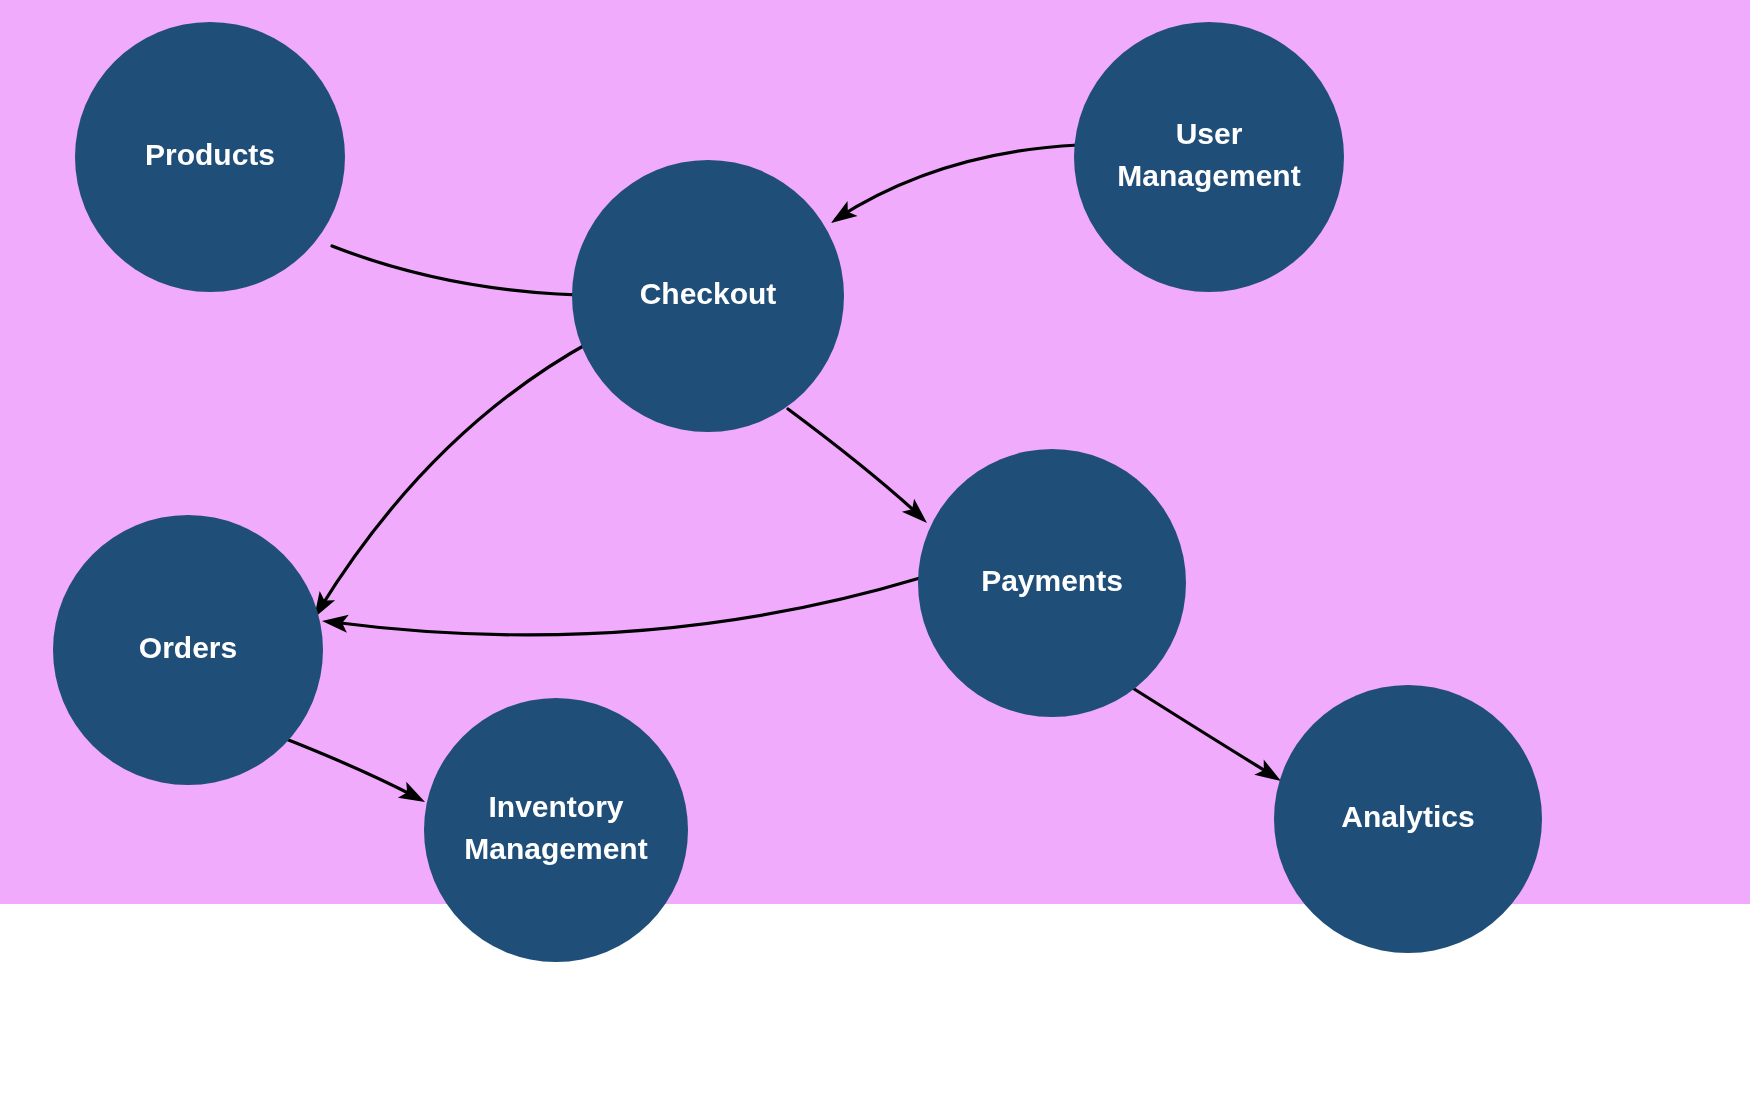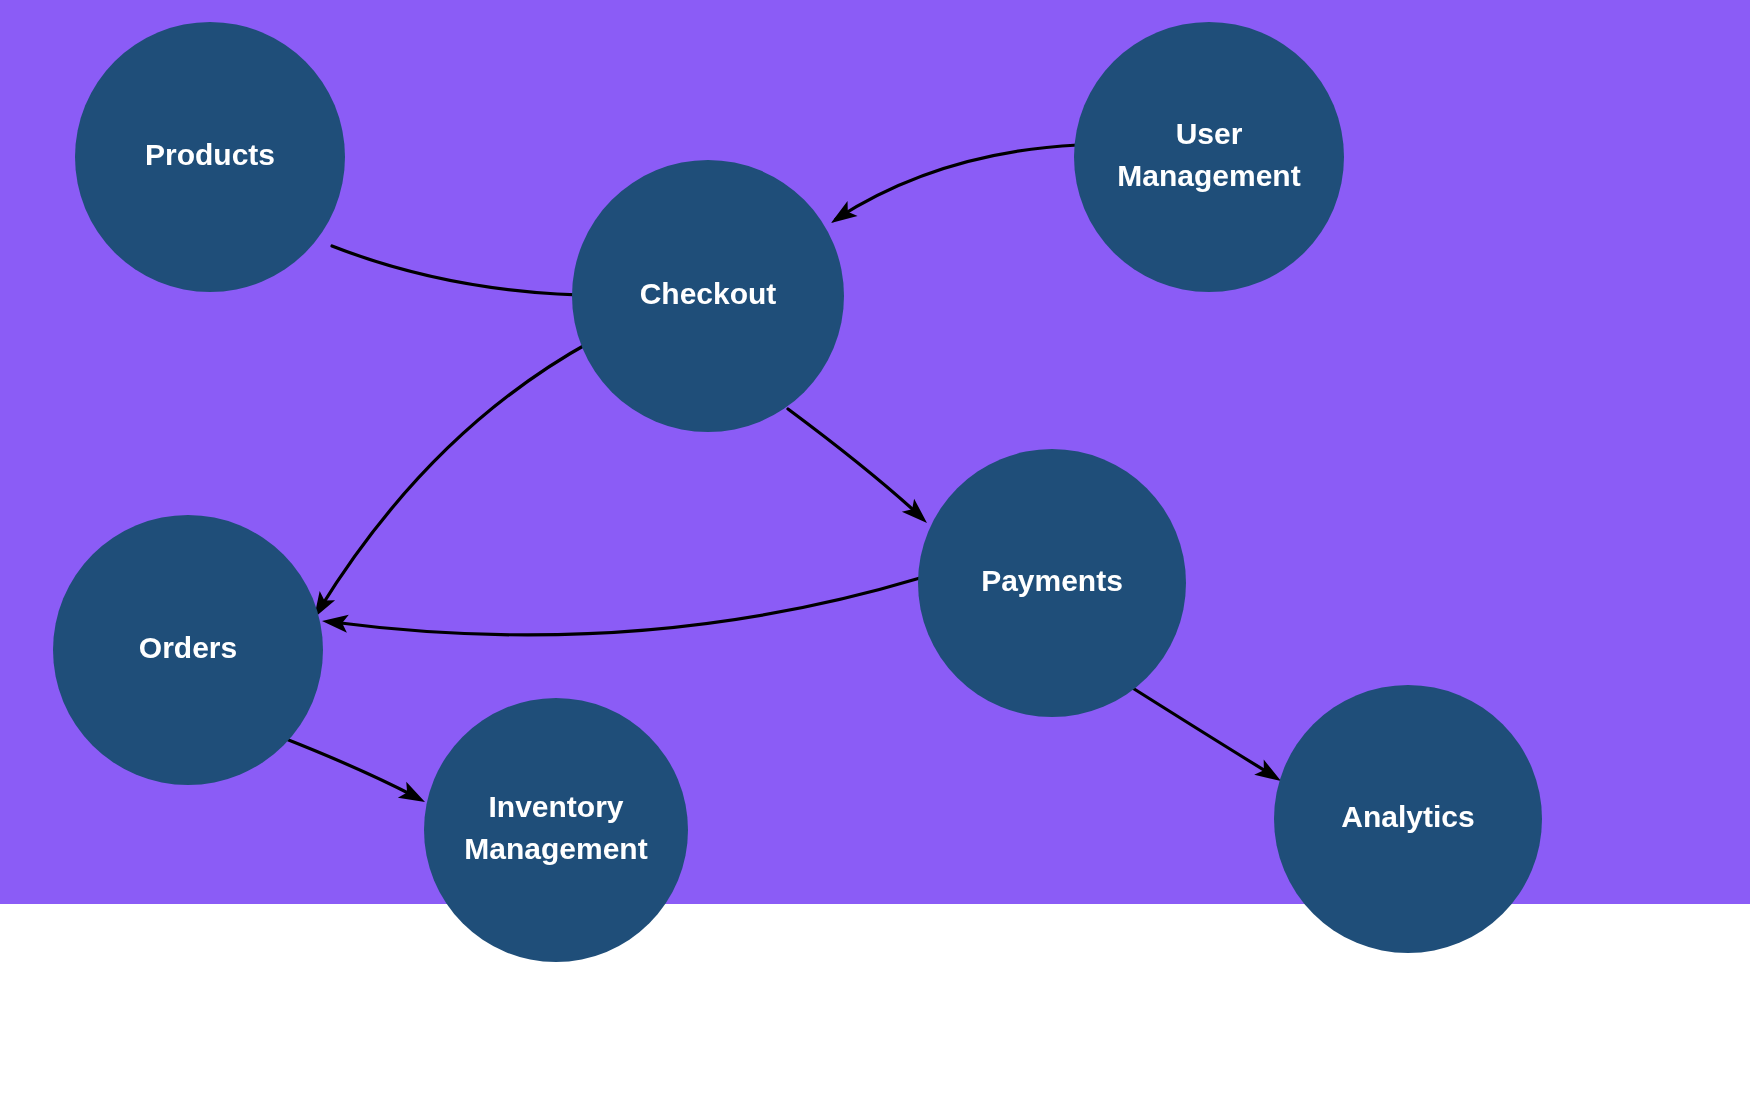--- a/index.html
+++ b/index.html
@@ -11,21 +11,21 @@
   body {
     width: 1750px;
     height: 1108px;
     overflow: hidden;
     font-family: "Liberation Sans", sans-serif;
   }
   #canvas-root {
     position: relative;
     width: 1750px;
     height: 904px;
-    background: #8b5cf6;
+    background: #f0abfc;
     text-align: center;
   }
   #graph-svg {
     position: absolute;
     top: 0;
     left: 0;
     width: 1750px;
     height: 1108px;
     display: block;
   }

